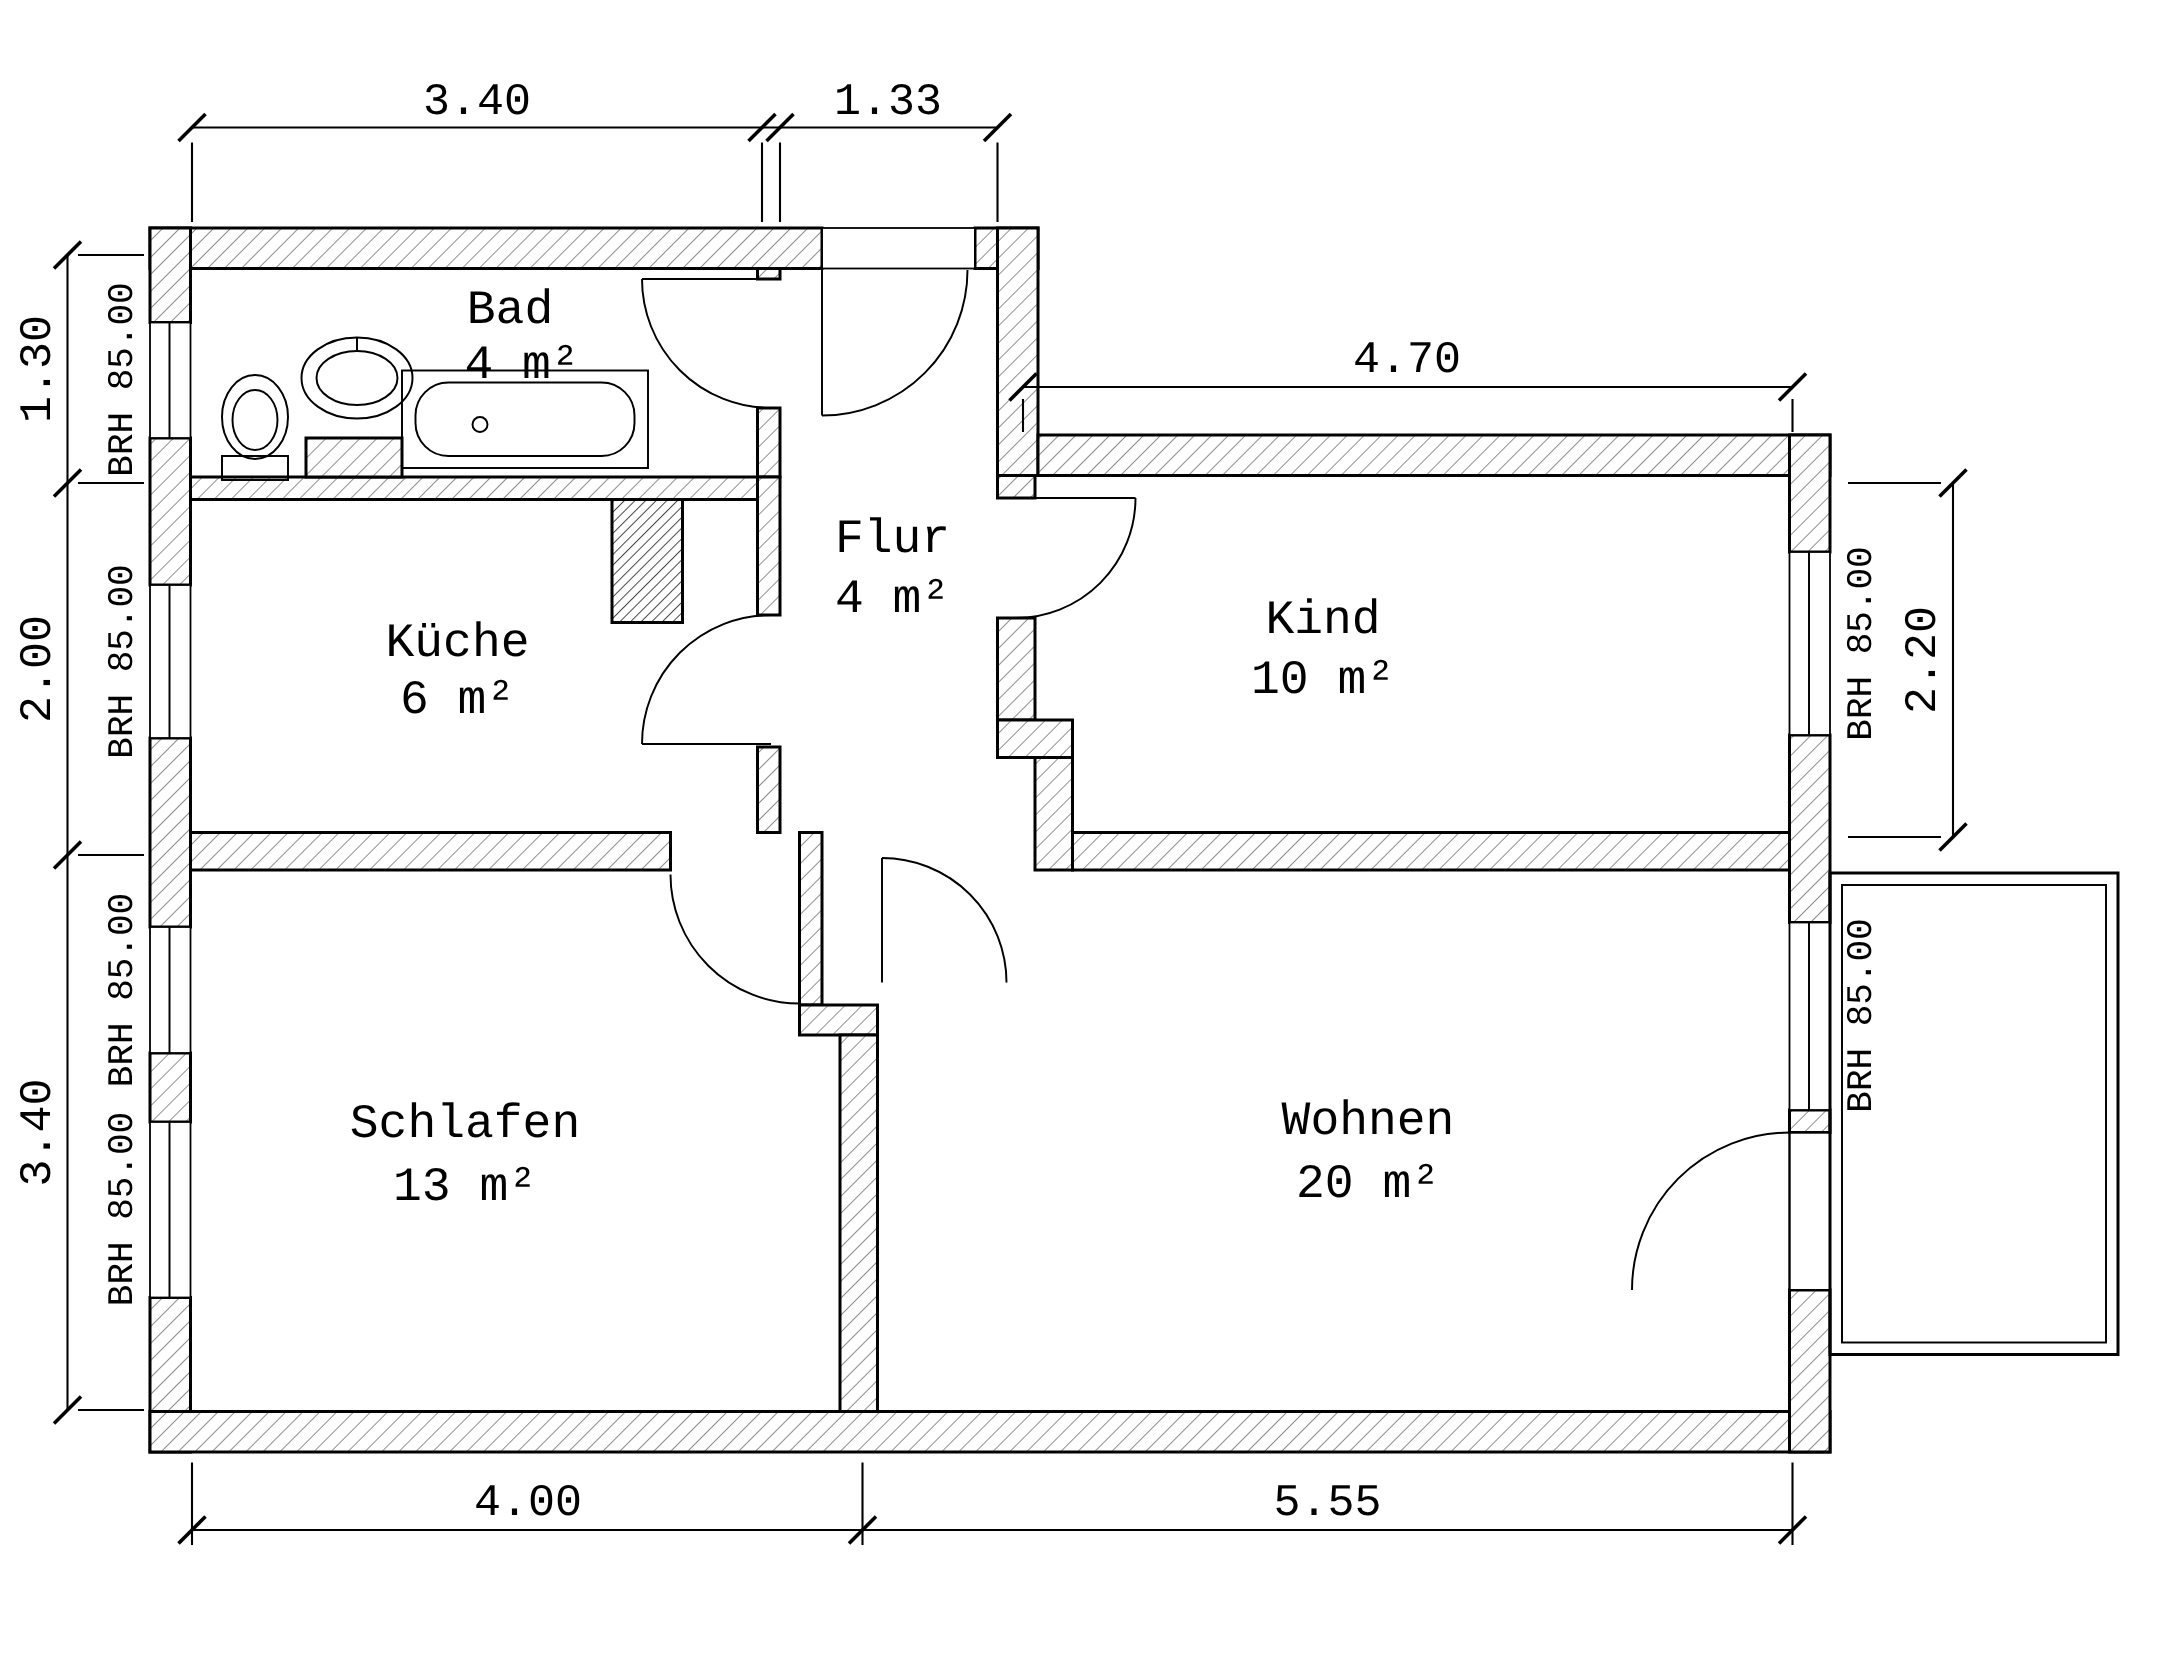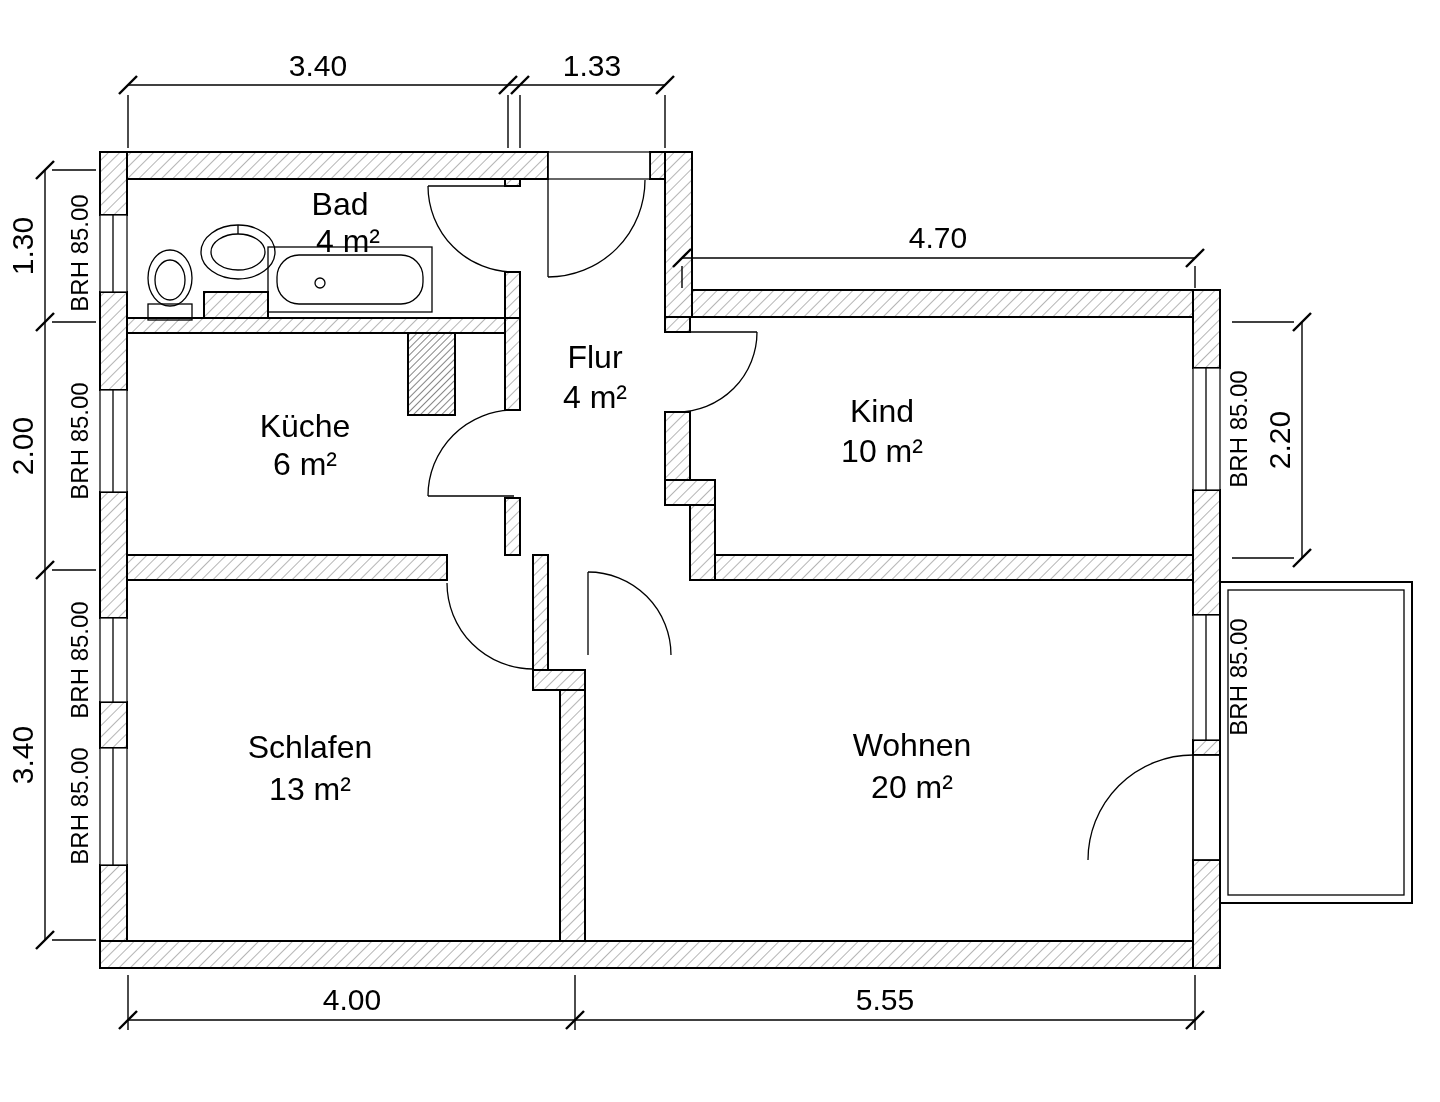--- a/index.html
+++ b/index.html
@@ -7,20 +7,21 @@
     padding: 0;
     background: #ffffff;
     font-family: "Liberation Sans", sans-serif;
   }
   .stage {
     position: relative;
     width: 1440px;
     height: 1102px;
     background: #ffffff;
     overflow: hidden;
+    font-family: Liberation Mono, monospace;
   }
   svg { display: block; }
   .wall { fill: url(#hatch); stroke: #000; stroke-width: 2; }
   .wall-dense { fill: url(#hatchDense); stroke: #000; stroke-width: 2; }
   .thin { stroke: #000; stroke-width: 1.3; fill: none; }
   .thin2 { stroke: #000; stroke-width: 2; fill: none; }
   .win { fill: #ffffff; stroke: #000; stroke-width: 1.2; }
   .dim-line { stroke: #000; stroke-width: 1.4; fill: none; }
   .tick { stroke: #000; stroke-width: 2.4; }
   .room-name { font-size: 32px; fill: #000; text-anchor: middle; }

